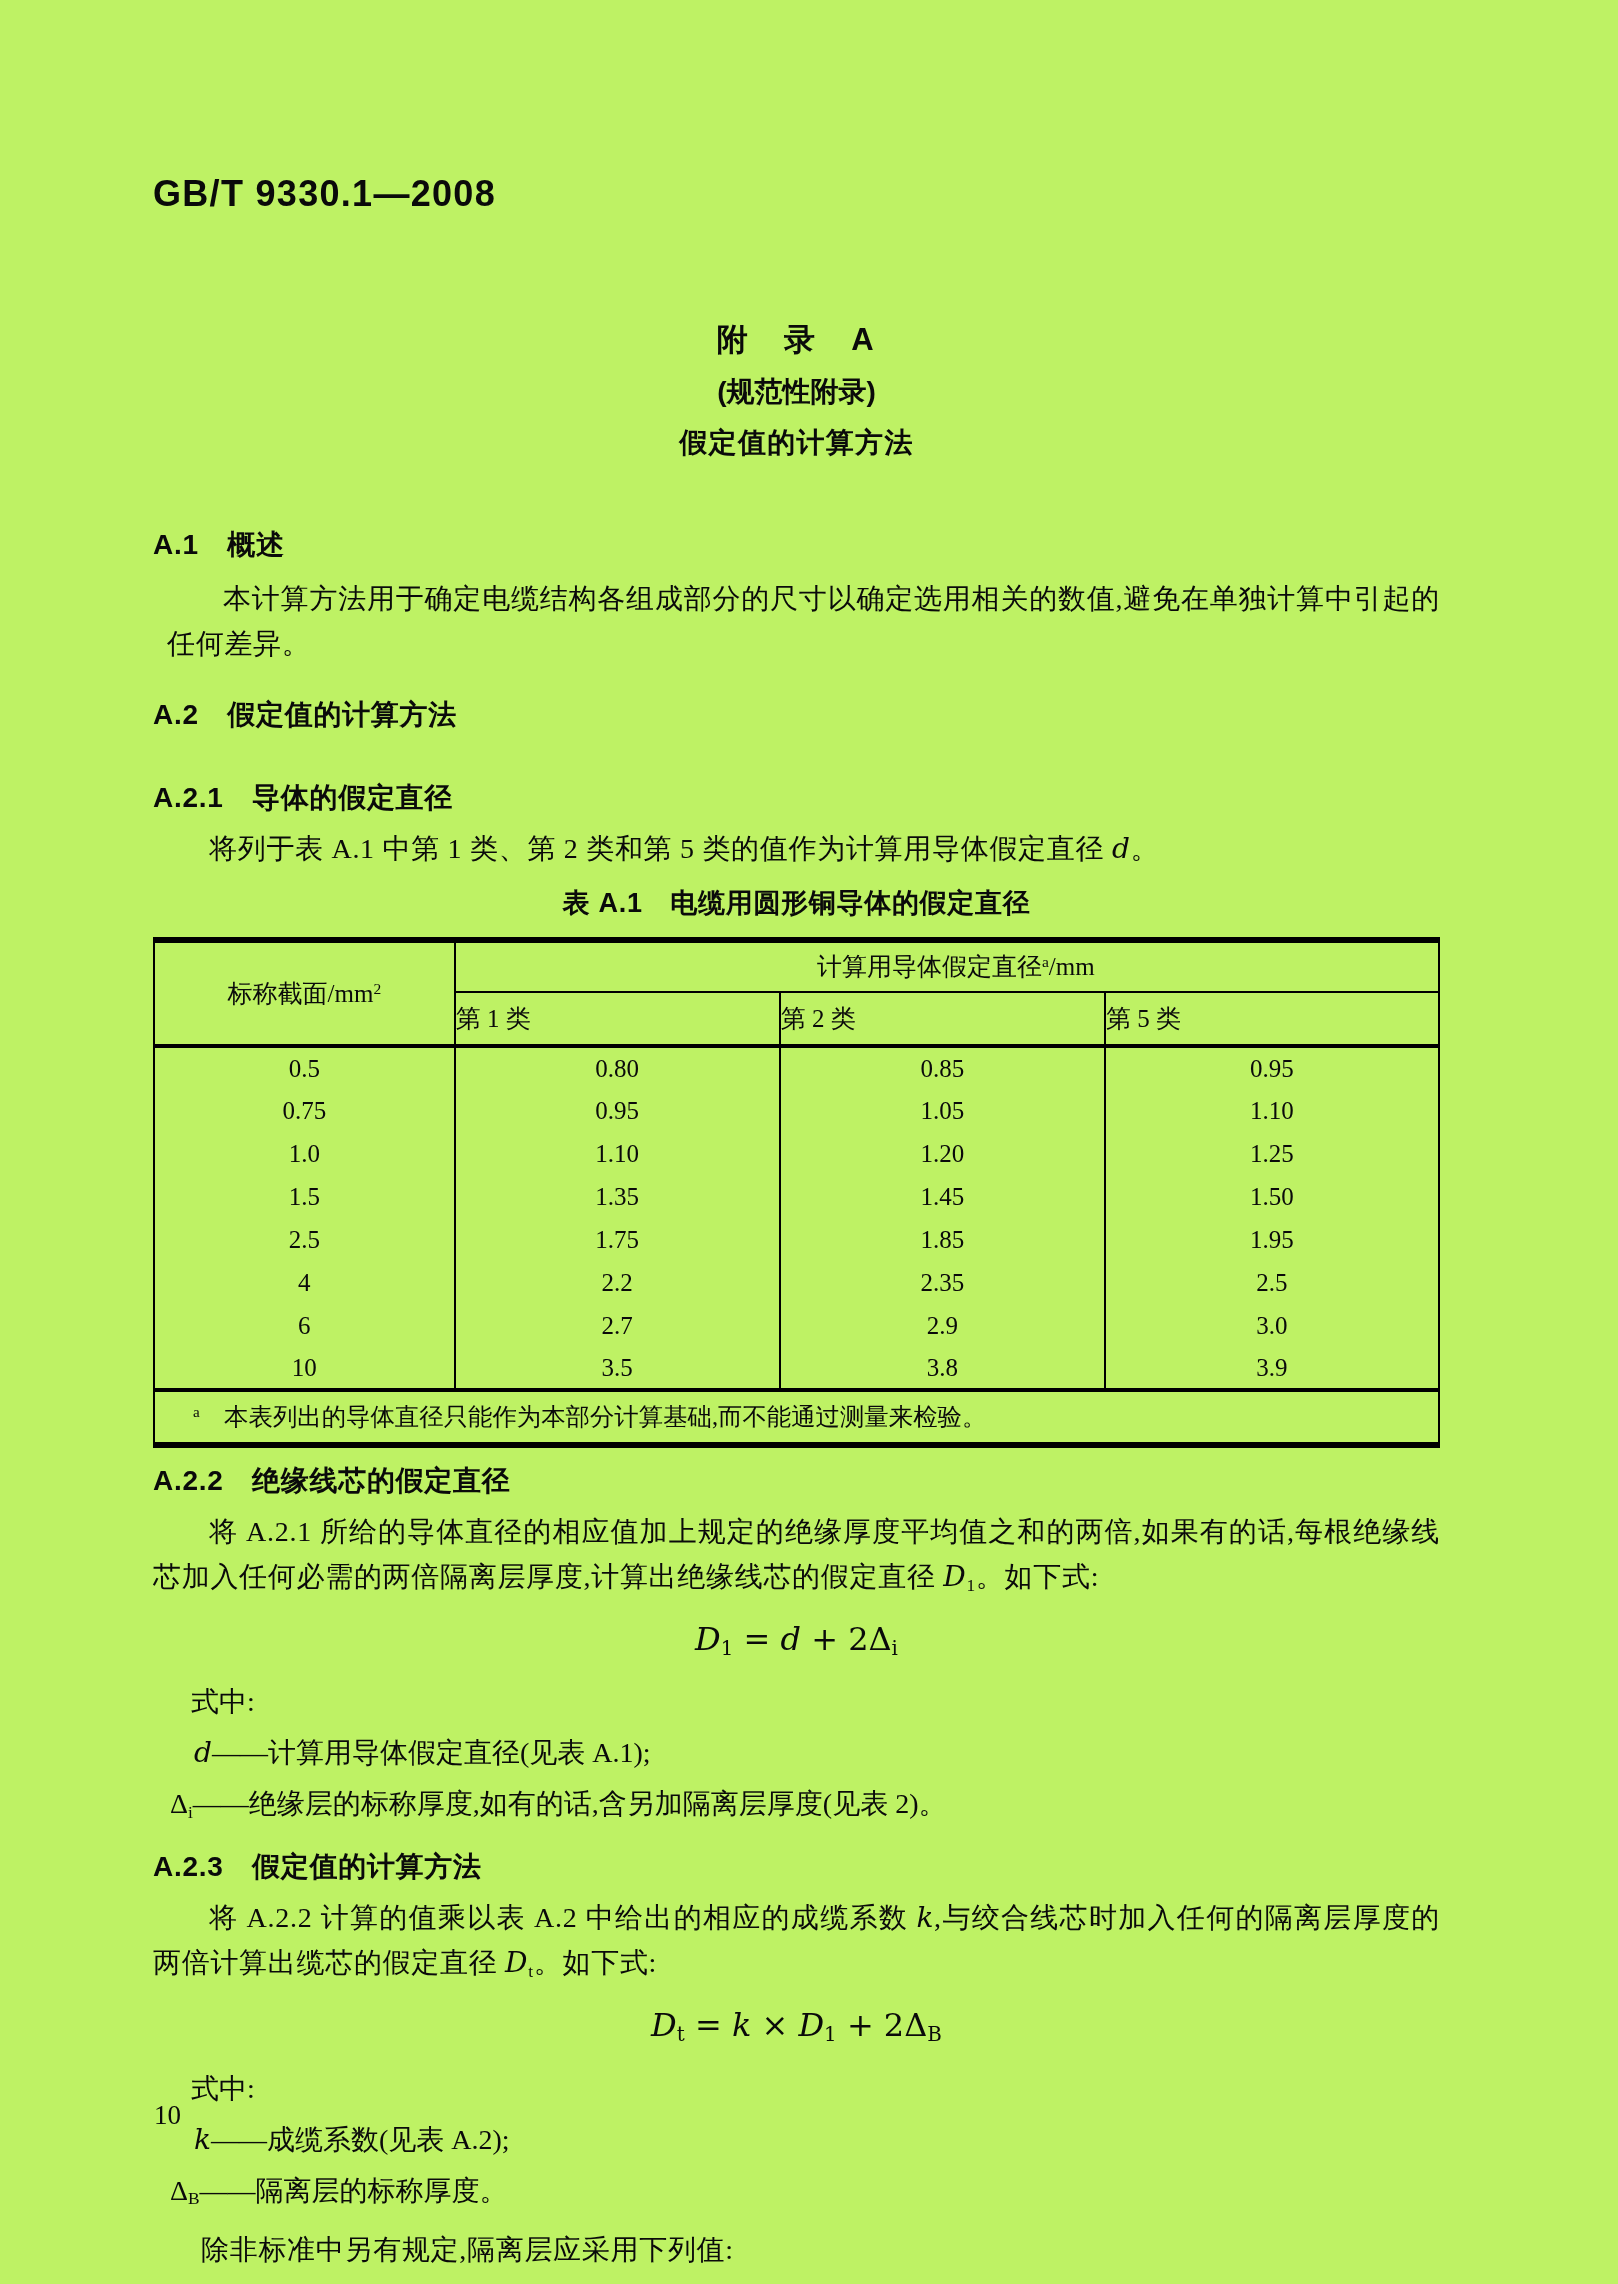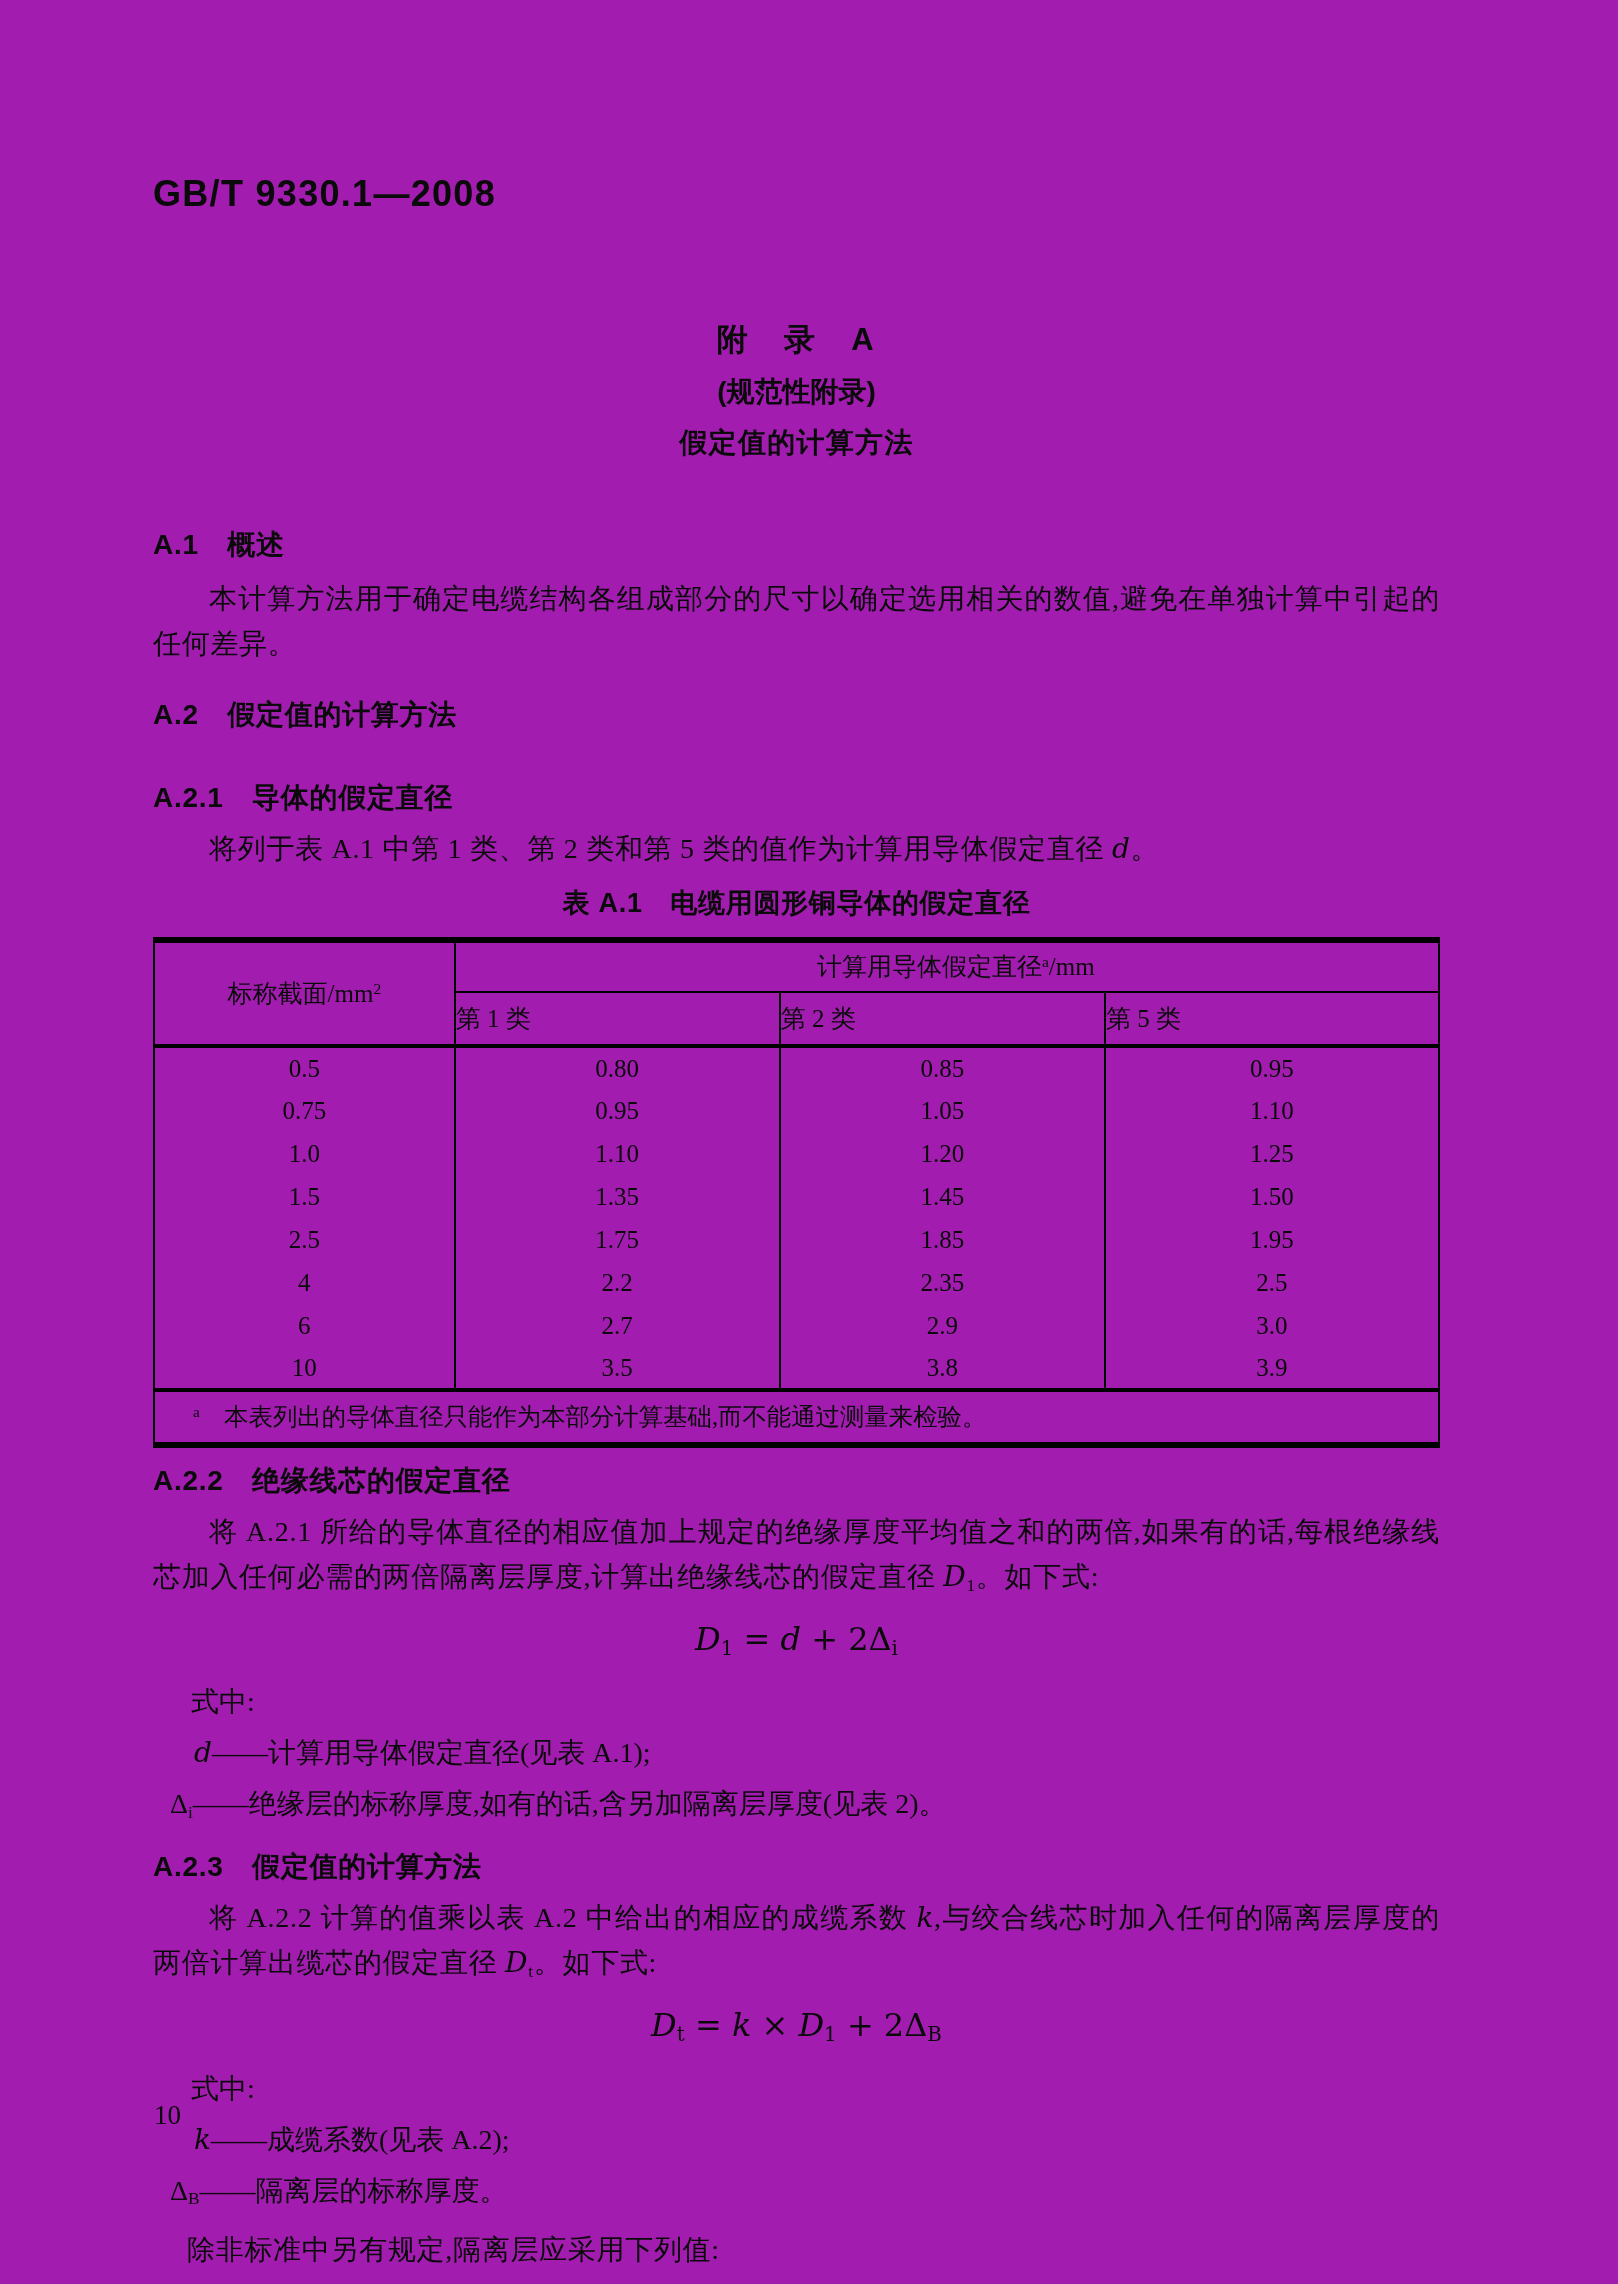--- a/index.html
+++ b/index.html
@@ -1,20 +1,20 @@
 <!DOCTYPE html>
 <html style="font-size:10.6px"><head>
 <meta charset="utf-8">
 <style>
   * { margin:0; padding:0; box-sizing:border-box; }
   html,body { background:#e8e8e8; }
   body { width:1619px; height:2284px; position:relative;
          font-family:"Liberation Serif", serif; color:#0a0a0a; }
   .page { position:absolute; left:0; top:0; width:1619px; height:2284px;
-          background:#a21caf; overflow:hidden;
+          background:#bef264; overflow:hidden;
           padding:173px 179px 0 153px; }
 
   
   .std-num { font-family:"Liberation Sans", sans-serif; font-weight:bold;
              font-size:36px; letter-spacing:1.3px; }
 
   
   .appendix-title { text-align:center; margin-top:98px;
                     font-family:"Liberation Sans", sans-serif; font-weight:bold; }
   .appendix-title .l1 { font-size:31px; line-height:53px; letter-spacing:2.6px; }
@@ -28,21 +28,21 @@
   .h-a2   { margin-top:29px; }
   .h-a21  { margin-top:43px; }
   .h-a22  { margin-top:13.2px; }
   .h-a23  { margin-top:17px; }
 
   
   .para { font-size:28px; line-height:45px; text-align:justify;
           letter-spacing:0.7px; }
   .indent { text-indent:2em; }
   .mt-s { margin-top:8px; }
-  .mt-m { margin-top:10.6px; }
+  .mt-m { margin-top:10.6px;margin-left:14px; }
 
   .def-line { font-size:28px; line-height:45px; margin-top:6px; padding-left:17px; }
   .def-line.pad-var { padding-left:41px; }
   .where { margin-top:10.6px; padding-left:38px; font-size:28px; line-height:45px; }
   .bullet { font-size:28px; line-height:45px; margin-top:8px; padding-left:34px; }
 
   
   .formula { text-align:center; font-size:32px; line-height:50px;
              margin-top:10.6px; margin-bottom:4px; font-family:"DejaVu Serif", serif; }
   .var { font-style:italic; font-family:"DejaVu Serif", serif; }

